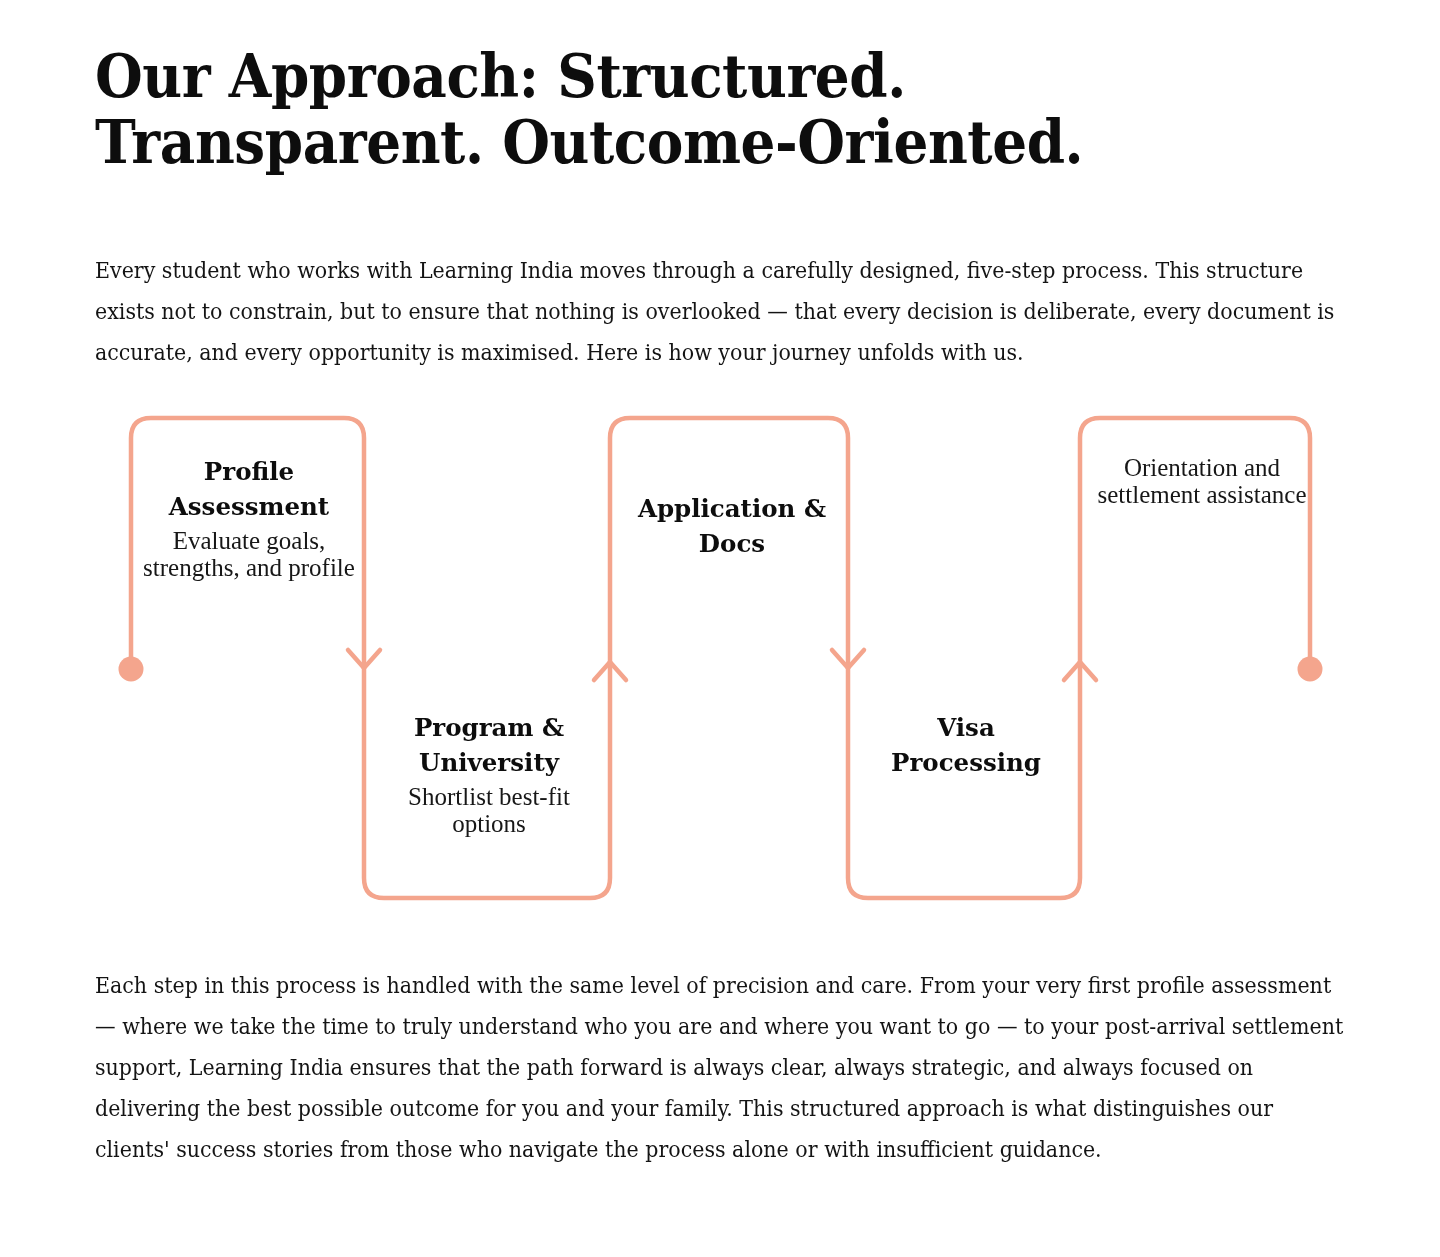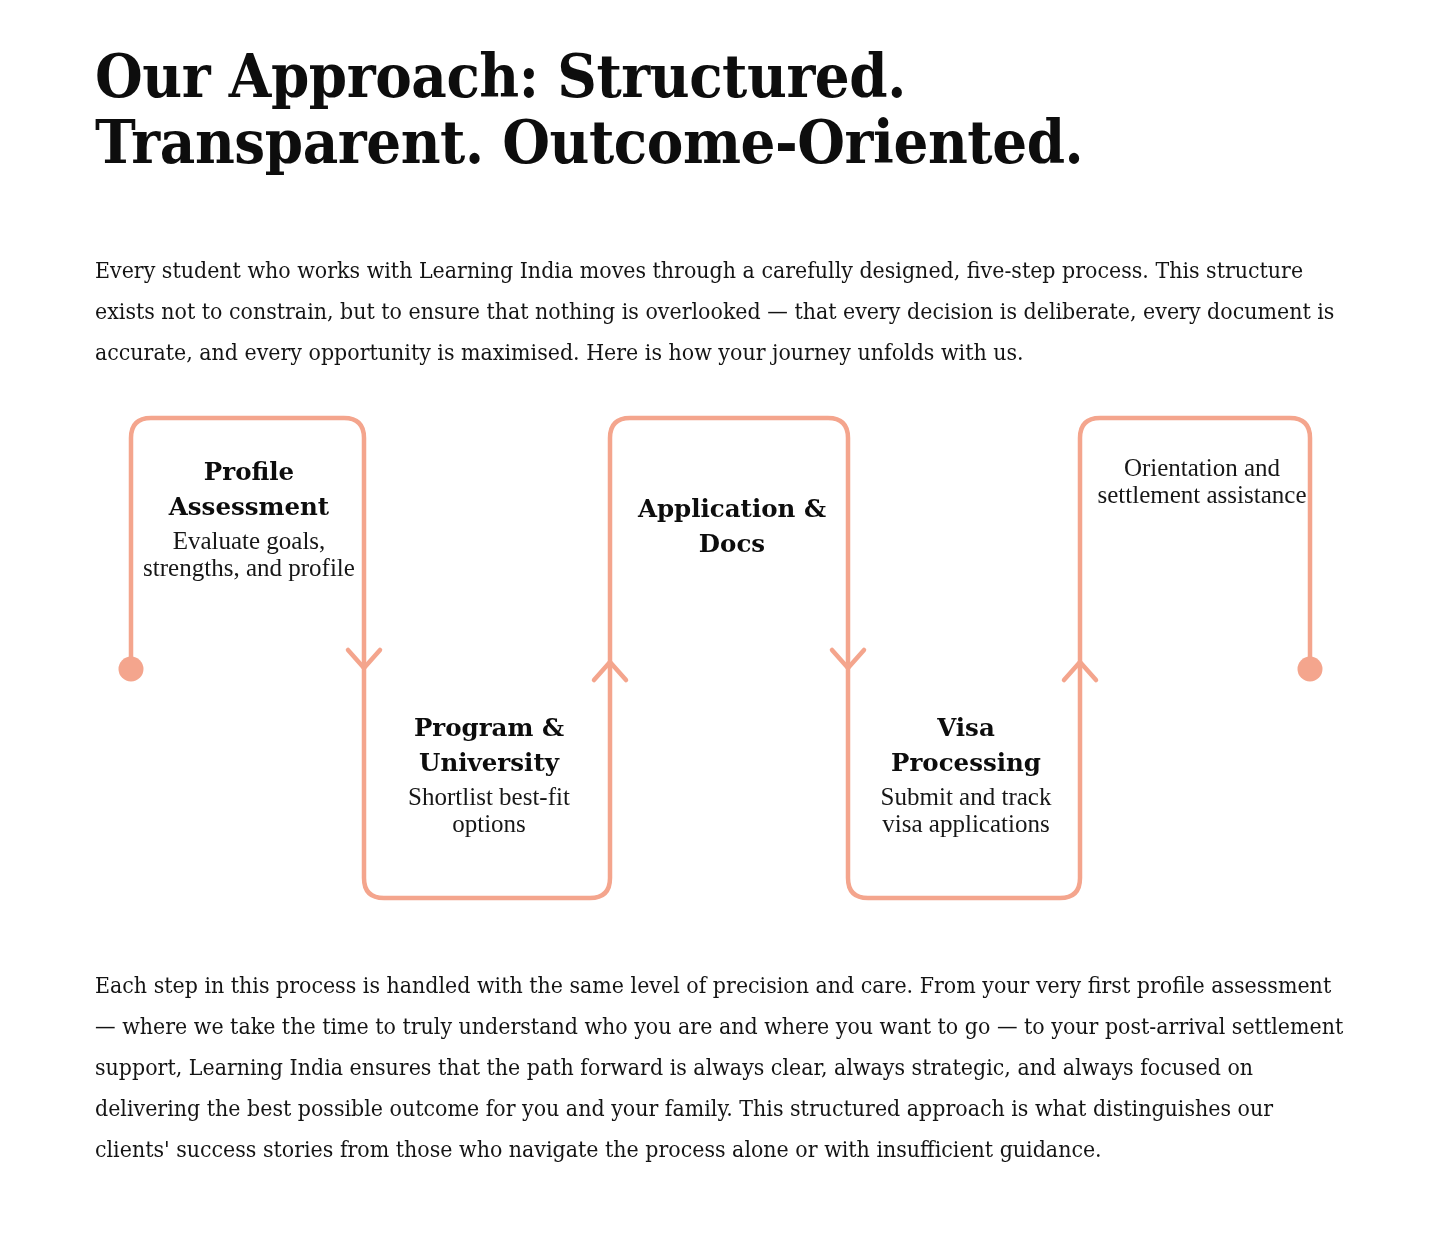--- a/index.html
+++ b/index.html
@@ -158,21 +158,20 @@
       <div class="node-title">Program &amp; University</div>
       <div class="node-desc">Shortlist best-fit options</div>
     </div>
 
     <div class="node-label top" id="node-label-3">
       <div class="node-title">Application &amp; Docs</div>
     </div>
 
     <div class="node-label bottom" id="node-label-4">
       <div class="node-title">Visa Processing</div>
-      <div class="node-desc">Submit and track visa applications</div>
     </div>
 
     <div class="node-label top" id="node-label-5">
       <div class="node-desc">Orientation and settlement assistance</div>
     </div>
 
   </div>
 
   <p class="body-text" id="closing-paragraph">Each step in this process is handled with the same level of precision and care. From your very first profile assessment — where we take the time to truly understand who you are and where you want to go — to your post-arrival settlement support, Learning India ensures that the path forward is always clear, always strategic, and always focused on delivering the best possible outcome for you and your family. This structured approach is what distinguishes our clients' success stories from those who navigate the process alone or with insufficient guidance.</p>
 

